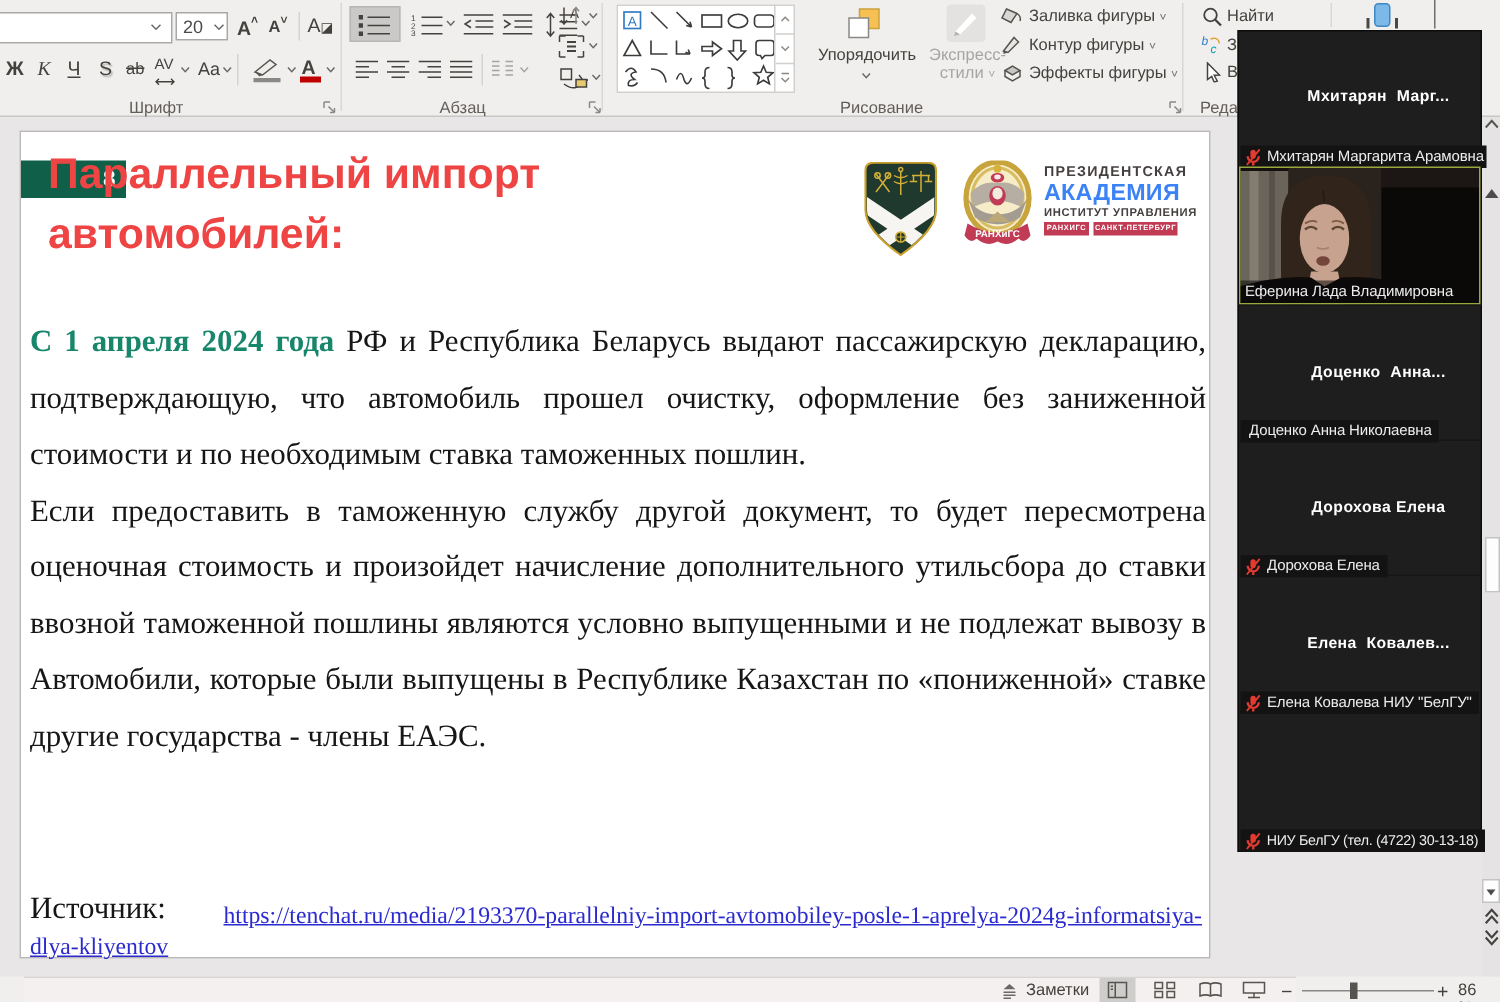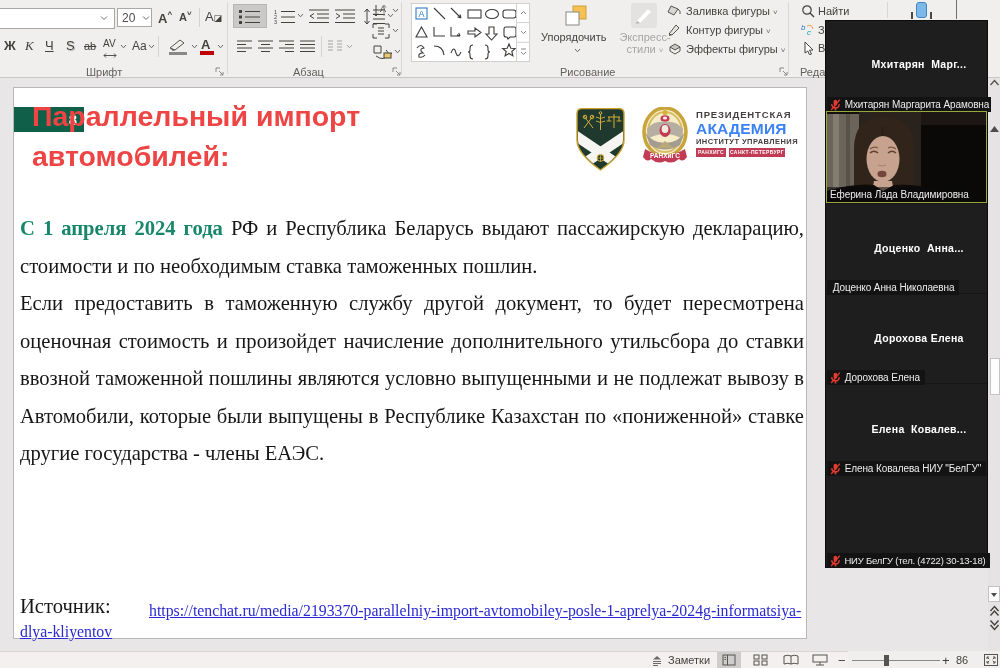--- a/index.html
+++ b/index.html
@@ -2,21 +2,21 @@
 <html><head><meta charset="utf-8">
 <style>
 html,body{margin:0;padding:0;width:1000px;height:668px;overflow:hidden;background:#f1efed;font-family:"Liberation Sans",sans-serif;}
 .abs{position:absolute;}
 #ribbon{position:absolute;left:0;top:0;width:1000px;height:77px;background:#f1efed;border-bottom:1px solid #c9c7c5;}
 .gsep{position:absolute;top:2px;height:72px;width:1px;background:#d9d7d5;}
 .glabel{position:absolute;top:66px;font-size:11px;color:#615e5b;}
 .icotxt{color:#44423f;}
 #slidearea{position:absolute;left:0;top:78px;width:1000px;height:573px;background:#e8e6e7;}
 #slide{position:absolute;left:13px;top:9px;width:794px;height:552px;background:#fff;border:1px solid #b9b7b7;box-sizing:border-box;}
-#status{position:absolute;left:0;top:651px;width:848px;height:17px;background:#f3f0ef;border-top:1px solid #d7d5d3;box-sizing:border-box;padding-left:10px;}
+#status{position:absolute;left:16px;top:651px;width:848px;height:17px;background:#f3f0ef;border-top:1px solid #d7d5d3;box-sizing:border-box;padding-left:10px;}
 #panel{position:absolute;left:825px;top:20px;width:163px;height:548px;background:#1e1e1e;box-sizing:border-box;border:1px solid #0c0c0c;}
 .tname{position:absolute;left:0;width:186px;text-align:center;color:#fff;font-weight:bold;font-size:10.5px;letter-spacing:.3px;}
 .tlabel{position:absolute;left:1px;height:15px;background:#131313;color:#ececec;font-size:10px;letter-spacing:-0.1px;line-height:15px;padding:0 5px 0 3px;white-space:nowrap;display:flex;align-items:center;max-width:156px;overflow:hidden;}
 .tsep{position:absolute;left:0;width:161px;height:1px;background:#161616;}
 .tlabel svg{flex:0 0 auto;margin-right:1px;}
 .cg{color:#17866a;}
 .lnk{color:#2a2ad0;text-decoration:underline;font-size:15.8px;white-space:nowrap;}
 .caret{color:#6e6b68;font-size:8px;}
 .bl{height:37.5px;line-height:37.5px;white-space:nowrap;}
 .j{text-align:justify;text-align-last:justify;}
@@ -203,21 +203,21 @@
    <path d="M61 41 q-3 0-3 3 v2 q0 2-2 2 q2 0 2 2 v2 q0 3 3 3"></path>
    <path d="M73 41 q3 0 3 3 v2 q0 2 2 2 q-2 0-2 2 v2 q0 3-3 3"></path>
    <path d="M97 40 l1.8 4.2 4.5 .3 -3.5 3 1.1 4.4 -3.9-2.4 -3.9 2.4 1.1-4.4 -3.5-3 4.5-.3 Z"></path>
   </g>
  </svg>
 
  <svg class="abs" style="left:564px;top:5px;" width="24" height="22">
       <rect x="9" y="1" width="13" height="13" fill="#f6c152" stroke="#caa23e"></rect>
       <rect x="2" y="7" width="13" height="13" fill="#fff" stroke="#8a8886"></rect>
     </svg>
- <div class="abs icotxt" style="left:541px;top:31px;width:74px;font-size:11px;">Упорядочить</div>
+ <div class="abs icotxt" style="left:541px;top:31px;width:74px;text-align:center;font-size:11px;">Упорядочить</div>
  <svg class="abs" style="left:574px;top:48px;" width="7" height="5">
       <path d="M1 1 L3.5 3.8 L6 1" stroke="#6b6966" fill="none"></path>
     </svg>
  <svg class="abs" style="left:629px;top:2px;" width="30" height="27">
       <rect x="2" y="1" width="26" height="25" rx="3" fill="#e4e2e0"></rect>
       <path d="M8 19 L19 7 L22 10 L11 21 Z" fill="#fff"></path>
       <path d="M8 19 L11 21 L7 22 Z" fill="#b5b3b1"></path>
     </svg>
  <div class="abs" style="left:612px;top:31px;width:66px;text-align:center;font-size:11px;color:#a7a5a3;">Экспресс-<br>стили <span style="font-size:8px;">˅</span></div>
 
@@ -318,20 +318,21 @@
    </svg>
    <div class="abs" style="left:55px;top:4px;font-size:9.5px;font-weight:bold;color:#453f3f;letter-spacing:0.85px;">ПРЕЗИДЕНТСКАЯ</div>
    <div class="abs" style="left:55px;top:15px;font-size:15.5px;font-weight:bold;color:#3b82f6;letter-spacing:0.2px;">АКАДЕМИЯ</div>
    <div class="abs" style="left:55px;top:32px;font-size:7.5px;font-weight:bold;color:#453f3f;letter-spacing:0.45px;">ИНСТИТУТ УПРАВЛЕНИЯ</div>
    <div class="abs" style="left:55px;top:43px;width:30px;height:9px;background:#c23b55;color:#fff;font-size:5px;font-weight:bold;text-align:center;line-height:9px;letter-spacing:.4px;">РАНХИГС</div>
    <div class="abs" style="left:88px;top:43px;width:56px;height:9px;background:#c23b55;color:#fff;font-size:5px;font-weight:bold;text-align:center;line-height:9px;letter-spacing:.4px;">САНКТ-ПЕТЕРБУРГ</div>
   </div>
 
   <div id="body" class="abs" style="left:6px;top:122px;width:784px;font-family:'Liberation Serif',serif;font-size:20.6px;color:#161616;">
     <div class="bl j"><span class="cg" style="font-weight:bold;">С 1 апреля 2024 года</span> РФ и Республика Беларусь выдают пассажирскую декларацию,</div>
+    <div class="bl j">подтверждающую, что автомобиль прошел очистку, оформление без заниженной</div>
     <div class="bl">стоимости и по необходимым ставка таможенных пошлин.</div>
     <div class="bl j">Если предоставить в таможенную службу другой документ, то будет пересмотрена</div>
     <div class="bl j">оценочная стоимость и произойдет начисление дополнительного утильсбора до ставки</div>
     <div class="bl j">ввозной таможенной пошлины являются условно выпущенными и не подлежат вывозу в</div>
     <div class="bl j">Автомобили, которые были выпущены в Республике Казахстан по «пониженной» ставке</div>
     <div class="bl">другие государства - члены ЕАЭС.</div>
   </div>
 
   <div class="abs" style="left:6px;top:508px;width:790px;font-family:'Liberation Serif',serif;font-size:20.6px;color:#161616;line-height:21px;">
         <span class="abs" style="left:0;top:0;">Источник:</span>

